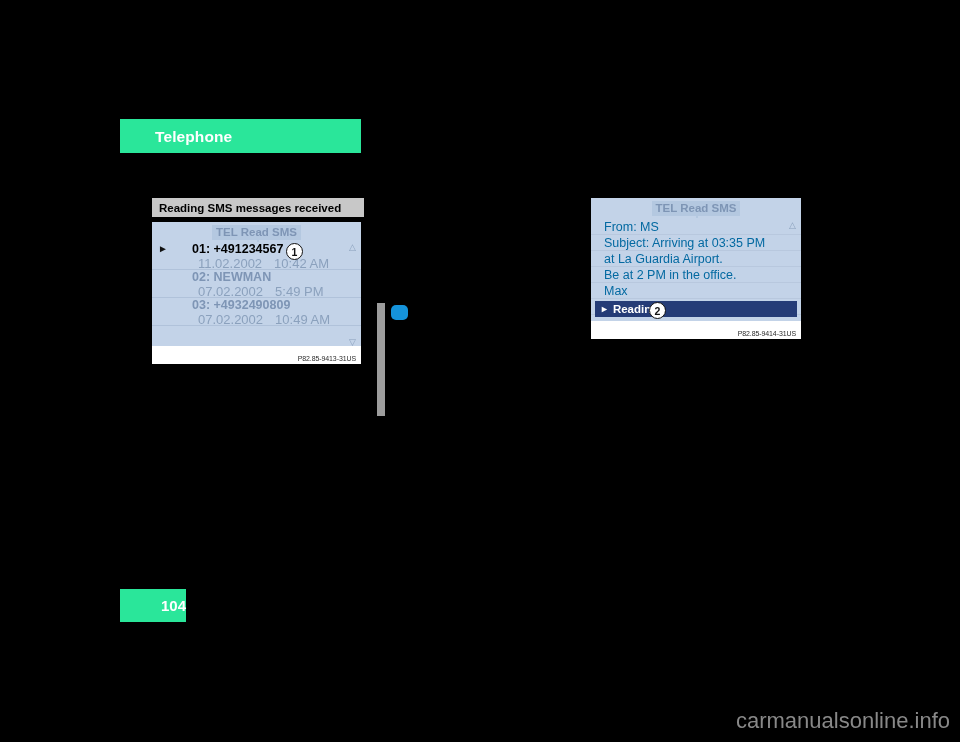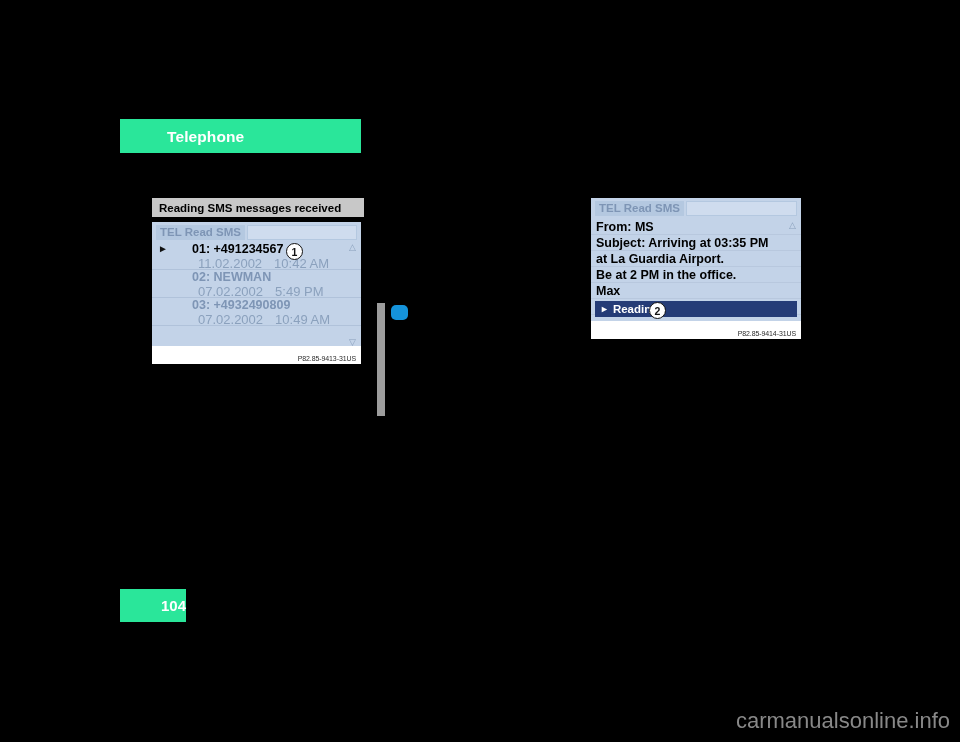--- a/index.html
+++ b/index.html
@@ -26,21 +26,20 @@
     background: #2ae69a;
   }
   #chapter-title {
     position: absolute;
     left: 155px;
     top: 128px;
     font-size: 15.5px;
     font-weight: bold;
     color: #ffffff;
     letter-spacing: 0.1px;
-    margin-left: 12px;
   }
 
   
   #section-heading {
     position: absolute;
     left: 152px;
     top: 198px;
     width: 212px;
     height: 19px;
     background: #c8c8c8;
@@ -95,20 +94,21 @@
     font-family: "Liberation Sans", sans-serif;
     letter-spacing: -0.1px;
   }
 
   
   .screen-titlebar {
     display: flex;
     align-items: center;
     height: 15px;
     margin: 3px 4px 0 4px;
+    flex-direction: column;
   }
   .screen-title-left {
     background: #b4c8e0;
     color: #7e95b5;
     font-size: 11.5px;
     font-weight: bold;
     padding: 0 4px;
     line-height: 15px;
     white-space: nowrap;
   }
@@ -160,24 +160,24 @@
     position: absolute;
     right: 5px;
     font-size: 9px;
     color: #8ba1bd;
     line-height: 1;
   }
 
   
   .msg-line {
     font-size: 12.5px;
-    font-weight: bold;
-    color: #000000;
+    font-weight: normal;
+    color: #0369a1;
     line-height: 16px;
-    padding-left: 5px;
+    padding-left: 13px;
     white-space: nowrap;
     border-bottom: 1px solid #b8c8de;
     height: 16px;
     box-sizing: border-box;
   }
 
   
   .action-bar {
     position: absolute;
     left: 4px;

